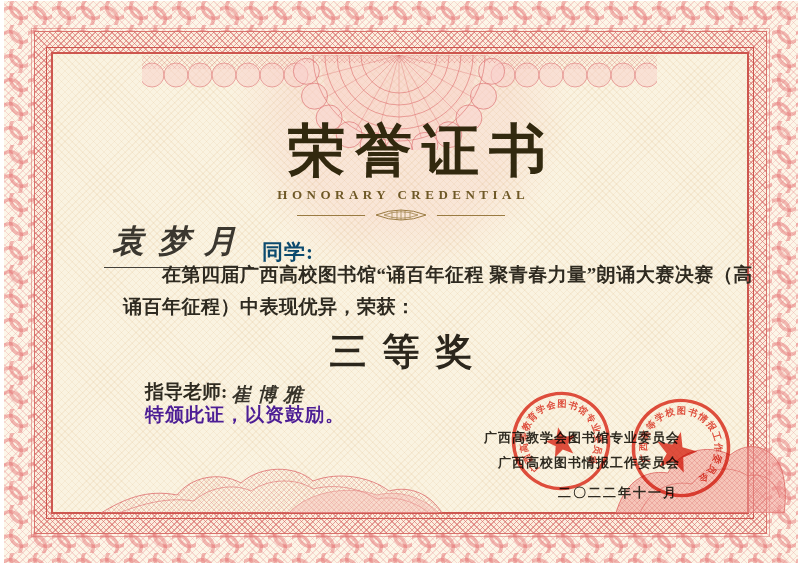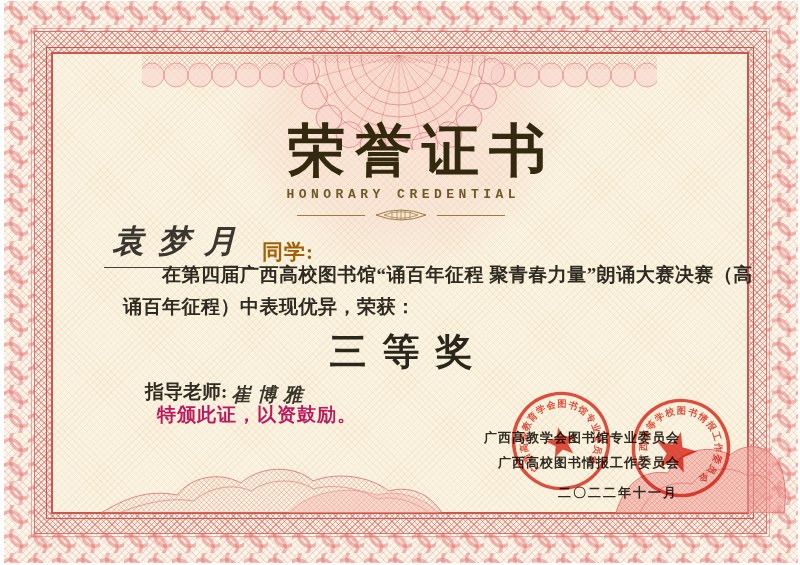--- a/index.html
+++ b/index.html
@@ -40,49 +40,49 @@
   svg.garland-top   { position:absolute; left:138px; top:54px;  width:515px; height:95px; z-index:1; }
   svg.waves-bl      { position:absolute; left:95px;  top:454px; width:345px; height:58px; z-index:1; }
   svg.waves-br      { position:absolute; left:608px; top:427px; width:175px; height:85px; z-index:1; }
 
   .title {
     position:absolute; top:112px; left:16px; width:100%; text-align:center; z-index:2;
     font-size:57px; font-weight:700; letter-spacing:10px; text-indent:10px; color:#32290f;
   }
   .subtitle {
     position:absolute; top:186px; left:0; width:100%; text-align:center; z-index:2;
-    font-family:Liberation Mono, monospace; font-size:13px; font-weight:700;
+    font-family:Liberation Serif, serif; font-size:13px; font-weight:700;
     letter-spacing:4.5px; text-indent:4.5px; color:#6e5826;
   }
   .divider { position:absolute; top:207px; left:0; width:100%; display:flex; justify-content:center; align-items:center; gap:9px; z-index:2; }
   .d-line { width:68px; height:1px; background:#9a7b42; }
 
   .name-row { position:absolute; left:100px; top:219px; display:flex; align-items:flex-end; z-index:2; }
   .recipient-name {
     display:inline-block; min-width:138px; border-bottom:1.6px solid #45413a;
     font-size:32px; font-style:italic; font-weight:600; letter-spacing:14px;
     color:#3b372f; padding:0 4px 3px 8px;
   }
-  .recipient-suffix { font-size:21px; font-weight:700; color:#a16207; margin-left:8px; padding-bottom:2px; letter-spacing:1px; }
+  .recipient-suffix { font-size:21px; font-weight:700; color:#0c4a6e; margin-left:8px; padding-bottom:2px; letter-spacing:1px; }
 
   .body-text { position:absolute; left:88px; top:258px; width:640px; z-index:2;
     font-size:19px; line-height:32px; font-weight:700; color:#2e2a20; letter-spacing:.5px; }
   .body-line { white-space:nowrap;padding-left:31px; }
   .body-line.indent { text-indent:39px; }
 
   .award { position:absolute; top:326px; left:0; width:100%; text-align:center; z-index:2;
     font-size:37px; font-weight:700; letter-spacing:16px; text-indent:16px; color:#2b261c; }
 
   .advisor-row { position:absolute; left:141px; top:378px; display:flex; align-items:center; z-index:2;
     font-size:19px; font-weight:700; color:#2e2a20; }
   .advisor-name { font-size:19px; font-style:italic; font-weight:600; letter-spacing:7px;
     margin-left:4px; color:#38342a; position:relative; top:3px; }
 
   .closing { position:absolute; left:141px; top:401px; z-index:2;
-    font-size:19px; font-weight:700; color:#be185d; letter-spacing:1px;padding-left:12px; }
+    font-size:19px; font-weight:700; color:#4c1d95; letter-spacing:1px; }
 
   .issuer-block { position:absolute; right:118px; top:424px; text-align:right; z-index:2;
     font-size:13px; font-weight:700; color:#2e2a20; line-height:25px; letter-spacing:1px; }
   .issue-date { margin-top:5px; padding-right:2px; letter-spacing:2px;margin-left:8px; }
 
   .seal { position:absolute; width:104px; height:104px; z-index:4; mix-blend-mode:multiply; opacity:.88; }
   .seal-left  { left:505px; top:388px; transform:rotate(-12deg); }
   .seal-right { left:625px; top:395px; transform:rotate(14deg); }
   .seal text { font-family:"Liberation Serif", serif; font-weight:700; }
 </style>

